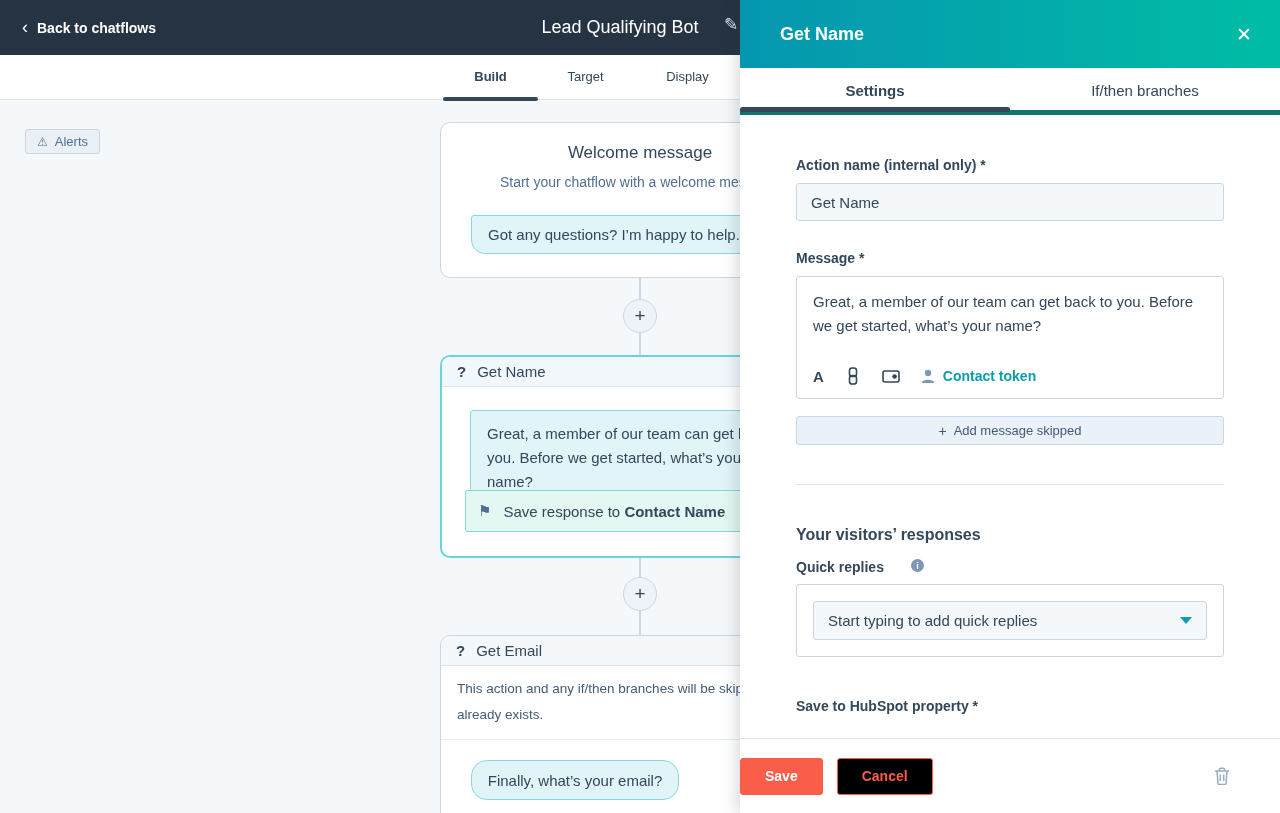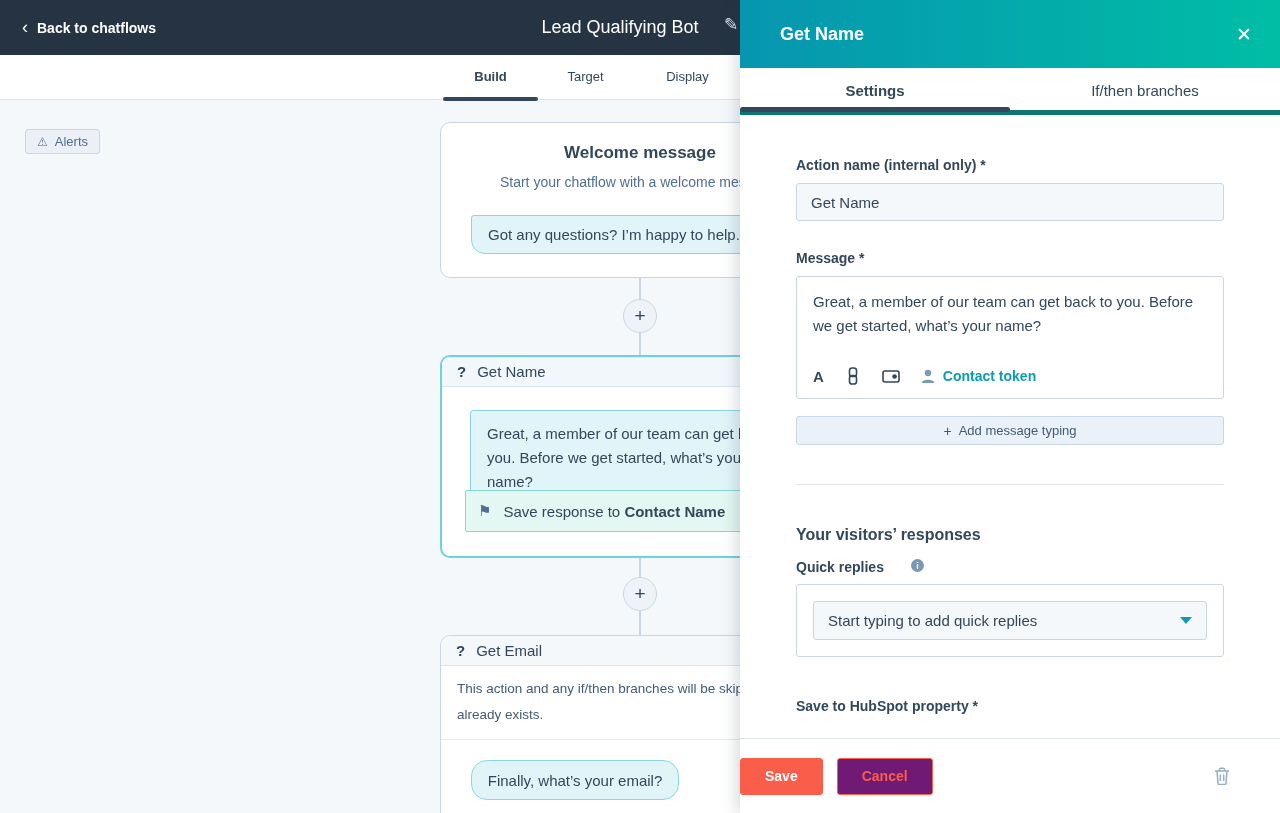--- a/index.html
+++ b/index.html
@@ -26,21 +26,21 @@
   
   .alerts { position:absolute; left:25px; top:129px; height:25px; padding:0 11px; display:flex; align-items:center; gap:7px; background:#eaf0f6; border:1px solid #cbd6e2; border-radius:3px; color:#506e91; font-size:13px; cursor:pointer; z-index:2; }
   .alerts .warn { font-size:12px; color:#506e91; }
 
   .connector { position:absolute; left:639px; top:278px; width:2px; height:357px; background:#cbd6e2; z-index:1; }
   .plus-node { position:absolute; left:623px; width:34px; height:34px; border-radius:50%; background:#eef3f9; border:1px solid #cbd6e2; color:#33475b; font-size:19px; display:flex; align-items:center; justify-content:center; cursor:pointer; z-index:2; }
   .plus-node.p1 { top:299px; } .plus-node.p2 { top:577px; }
 
   .card { position:absolute; left:440px; width:400px; background:#fff; border:1px solid #cbd6e2; border-radius:10px; z-index:2; }
   .card-welcome { top:122px; height:156px; }
-  .wm-title { margin-top:20px; text-align:center; font-size:17px; font-weight:bold; color:#33475b; }
+  .wm-title { margin-top:20px; text-align:center; font-size:17px; font-weight:normal; color:#33475b; }
   .wm-sub { margin-top:11px; text-align:center; font-size:14px; color:#516f90; white-space:nowrap; overflow:hidden; }
   .bubble { background:#e1f5f9; border:1px solid #8ad6e4; color:#33475b; font-size:15px; }
   .wm-bubble { position:absolute; left:30px; top:92px; width:345px; padding:8px 16px; line-height:21px; border-radius:3px 14px 14px 14px; white-space:nowrap; overflow:hidden; }
 
   .card-getname { top:355px; height:203px; border:2px solid #69d3e0; overflow:hidden; }
   .card-head { height:30px; display:flex; align-items:center; padding-left:15px; background:#f2f7fb; border-bottom:1px solid #d9e4ef; font-size:15px; color:#33475b; }
   .card-head .q { font-weight:bold; margin-right:11px; }
   .gn-bubble { position:absolute; left:28px; top:53px; width:334px; padding:11px 16px; line-height:24px; border-radius:3px 14px 14px 14px; overflow:hidden; }
   .save-row { position:absolute; left:23px; top:133px; width:355px; height:42px; display:flex; align-items:center; gap:12px; padding-left:12px; background:#e4f7f2; border:1px solid #82d9d0; border-radius:2px; font-size:15px; color:#33475b; }
   .save-row .flag { color:#506e91; font-size:15px; }
@@ -78,21 +78,21 @@
   .resp-heading { margin-top:41px; font-size:16px; font-weight:bold; color:#33475b; }
   .qr-row { margin-top:15px; display:flex; align-items:flex-start; gap:27px; }
   .info-dot { width:13px; height:13px; border-radius:50%; background:#7c98b6; color:#fff; font-size:9px; font-weight:bold; display:flex; align-items:center; justify-content:center; cursor:pointer; }
   .qr-box { margin-top:9px; border:1px solid #cbd6e2; border-radius:3px; padding:16px; }
   .qr-select { height:39px; background:#f5f8fa; border:1px solid #cbd6e2; border-radius:3px; display:flex; align-items:center; padding:0 14px; font-size:15px; color:#33475b; cursor:pointer; }
   .caret { margin-left:auto; width:0; height:0; border-left:6px solid transparent; border-right:6px solid transparent; border-top:7px solid #0b9dad; }
   .lab3 { margin-top:41px; }
 
   .p-footer { position:absolute; left:0; bottom:0; width:540px; height:75px; background:#fff; border-top:1px solid #dfe3eb; display:flex; align-items:center; gap:14px; }
   .btn-save { height:37px; padding:0 24px; background:#fa5d4a; border:1px solid #fa5d4a; border-radius:3px; color:#fff; font-size:14px; font-weight:bold; cursor:pointer; font-family:"Liberation Sans", sans-serif; }
-  .btn-cancel { height:37px; padding:0 24px; background:#701a75; border:1px solid #fa5d4a; border-radius:3px; color:#fa5d4a; font-size:14px; font-weight:bold; cursor:pointer; font-family:"Liberation Sans", sans-serif; }
+  .btn-cancel { height:37px; padding:0 24px; background:#000000; border:1px solid #fa5d4a; border-radius:3px; color:#fa5d4a; font-size:14px; font-weight:bold; cursor:pointer; font-family:"Liberation Sans", sans-serif; }
   .trash { margin-left:auto; margin-right:50px; cursor:pointer; display:flex; }
 </style>
 </head>
 <body>
 
 <div class="app">
 
   <div class="topbar">
     <div class="back">
       <span class="chev">‹</span>
@@ -198,21 +198,21 @@
                 <circle cx="7" cy="4" r="3.2" fill="#7c98b6"></circle>
                 <path d="M0.8 14 C0.8 9.8 13.2 9.8 13.2 14 Z" fill="#7c98b6"></path>
               </svg>
             <span>Contact token</span>
           </span>
         </div>
       </div>
 
       <div class="add-bubble">
         <span class="pl">+</span>
-        <span>Add message typing</span>
+        <span>Add message skipped</span>
       </div>
 
       <div class="p-divider"></div>
 
       <div class="resp-heading">Your visitors’ responses</div>
 
       <div class="qr-row">
         <span class="f-label">Quick replies</span>
         <span class="info-dot">i</span>
       </div>

